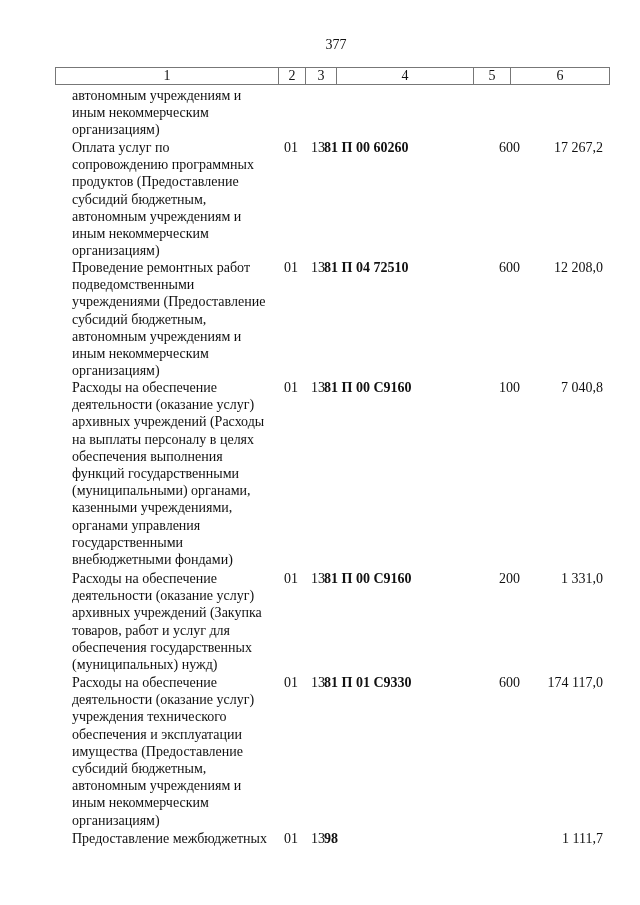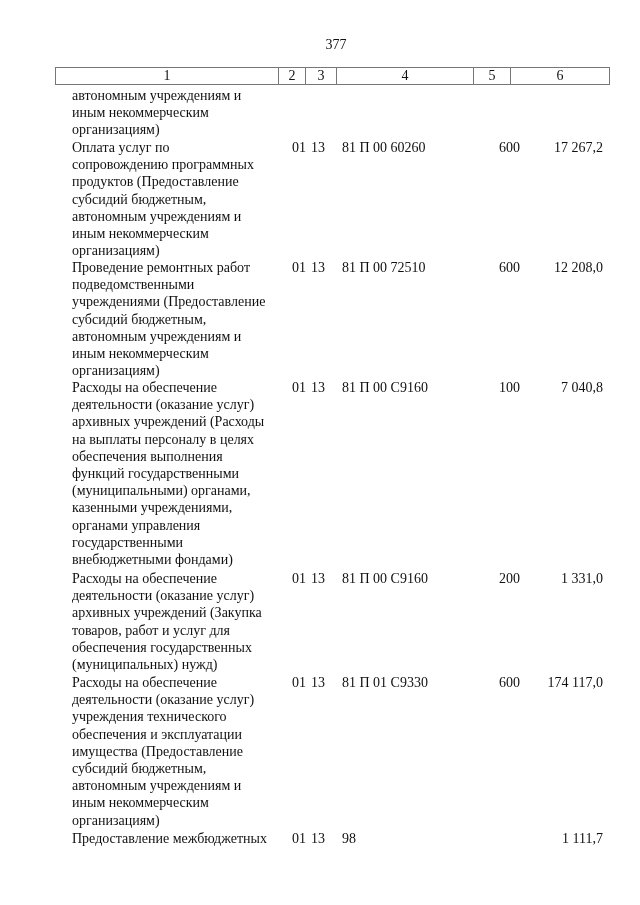--- a/index.html
+++ b/index.html
@@ -17,23 +17,23 @@
       border-collapse: collapse; font-size: 14px;
     }
     .header-table td {
       border: 1px solid #777777; height: 16px; padding: 0;
       text-align: center; line-height: 16px;
     }
     .row {
       position: absolute; left: 0; width: 640px; font-size: 14px; line-height: 17.2px;
     }
     .c1 { position: absolute; left: 72px; width: 220px; white-space: pre-line; }
-    .c2 { position: absolute; left: 292px; }
+    .c2 { position: absolute; left: 284px; }
     .c3 { position: absolute; left: 311px; }
-    .c4 { position: absolute; left: 342px; white-space: nowrap; }
+    .c4 { position: absolute; left: 324px; white-space: nowrap; font-weight: bold; }
     .c5 { position: absolute; left: 479px; margin-left: 20px; }
     .c6 { position: absolute; right: 37px; text-align: right; white-space: nowrap; }
   </style>
 </head>
 <body>
 
 <div class="page-number">377</div>
 
 <table class="header-table">
   <tbody>
@@ -72,21 +72,21 @@
 <div class="row" style="top:259px">
   <div class="c1">Проведение ремонтных работ
 подведомственными
 учреждениями (Предоставление
 субсидий бюджетным,
 автономным учреждениям и
 иным некоммерческим
 организациям)</div>
   <div class="c2">01</div>
   <div class="c3">13</div>
-  <div class="c4">81 П 00 72510</div>
+  <div class="c4">81 П 04 72510</div>
   <div class="c5">600</div>
   <div class="c6">12 208,0</div>
 </div>
 
 <div class="row" style="top:379px">
   <div class="c1">Расходы на обеспечение
 деятельности (оказание услуг)
 архивных учреждений (Расходы
 на выплаты персоналу в целях
 обеспечения выполнения

